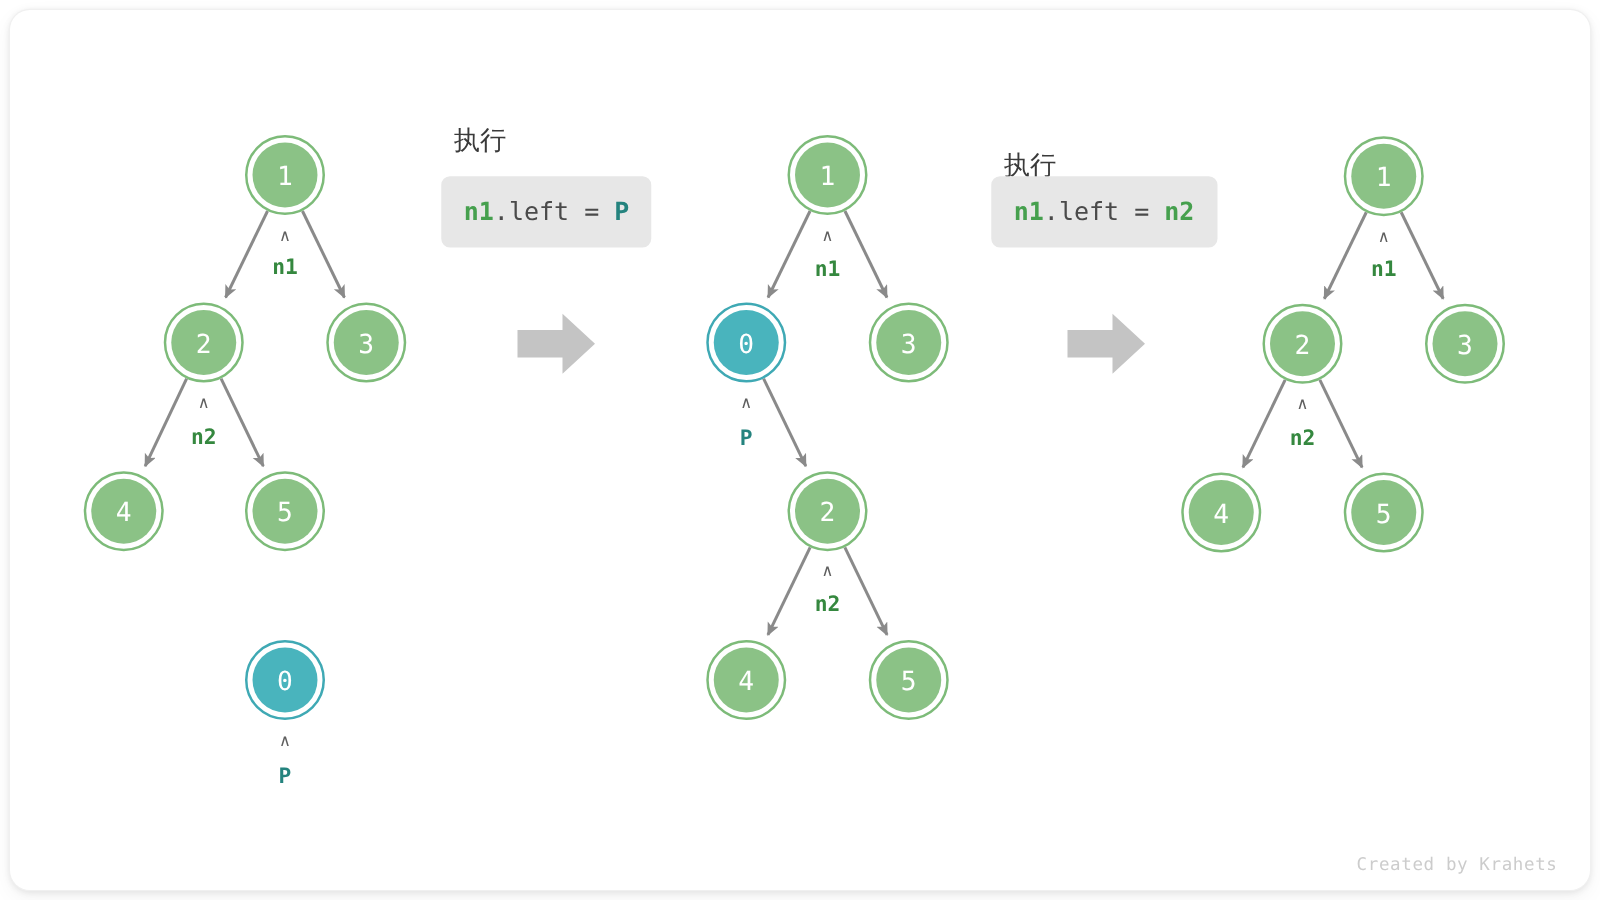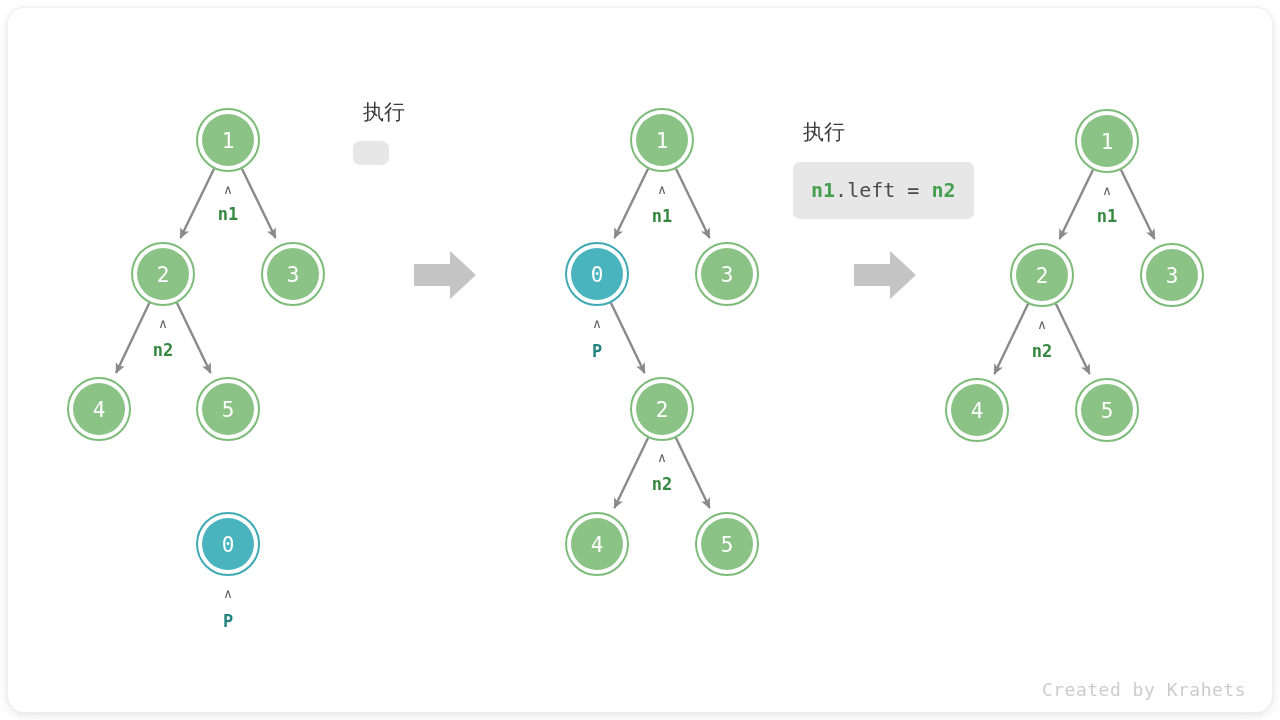--- a/index.html
+++ b/index.html
@@ -74,21 +74,21 @@
     color: #4a4a4a;
     white-space: nowrap;
   }
   .code-box .ident-n { color: #46a04e; font-weight: bold; }
   .code-box .ident-p { color: #24837e; font-weight: bold; }
   .credit {
     position: absolute;
     right: 34px;
     bottom: 20px;
     font-family: "DejaVu Sans Mono", monospace;
-    font-size: 18px;
+    font-size: 14px;
     color: #cccccc;
     letter-spacing: 0.5px;
   }
 </style>
 </head>
 <body>
 
 <div id="canvas">
   <div id="frame"></div>
 
@@ -221,20 +221,21 @@
         <path d="M854,264 L890,264 L890,251 L916,275 L890,299 L890,286 L854,286 Z" fill="#c4c4c4"></path>
       </g>
   </svg>
 
   <div id="exec-labels">
       <div class="exec-label" style="left: 363px; top: 98px;">执行</div>
       <div class="exec-label" style="left: 803px; top: 118px;">执行</div>
     </div>
   <div id="code-boxes">
       <div class="code-box" style="left: 353px; top: 141px;">
+        <div><span class="ident-n">n1</span><span>.left = </span><span class="ident-p">P</span></div>
       </div>
-      <div class="code-box" style="left: 793px; top: 162px;">
+      <div class="code-box" style="left: 793px; top: 141px;">
         <div><span class="ident-n">n1</span><span>.left = </span><span class="ident-n">n2</span></div>
       </div>
     </div>
 
   <div class="credit">Created by Krahets</div>
 </div>
 
 </body></html>

